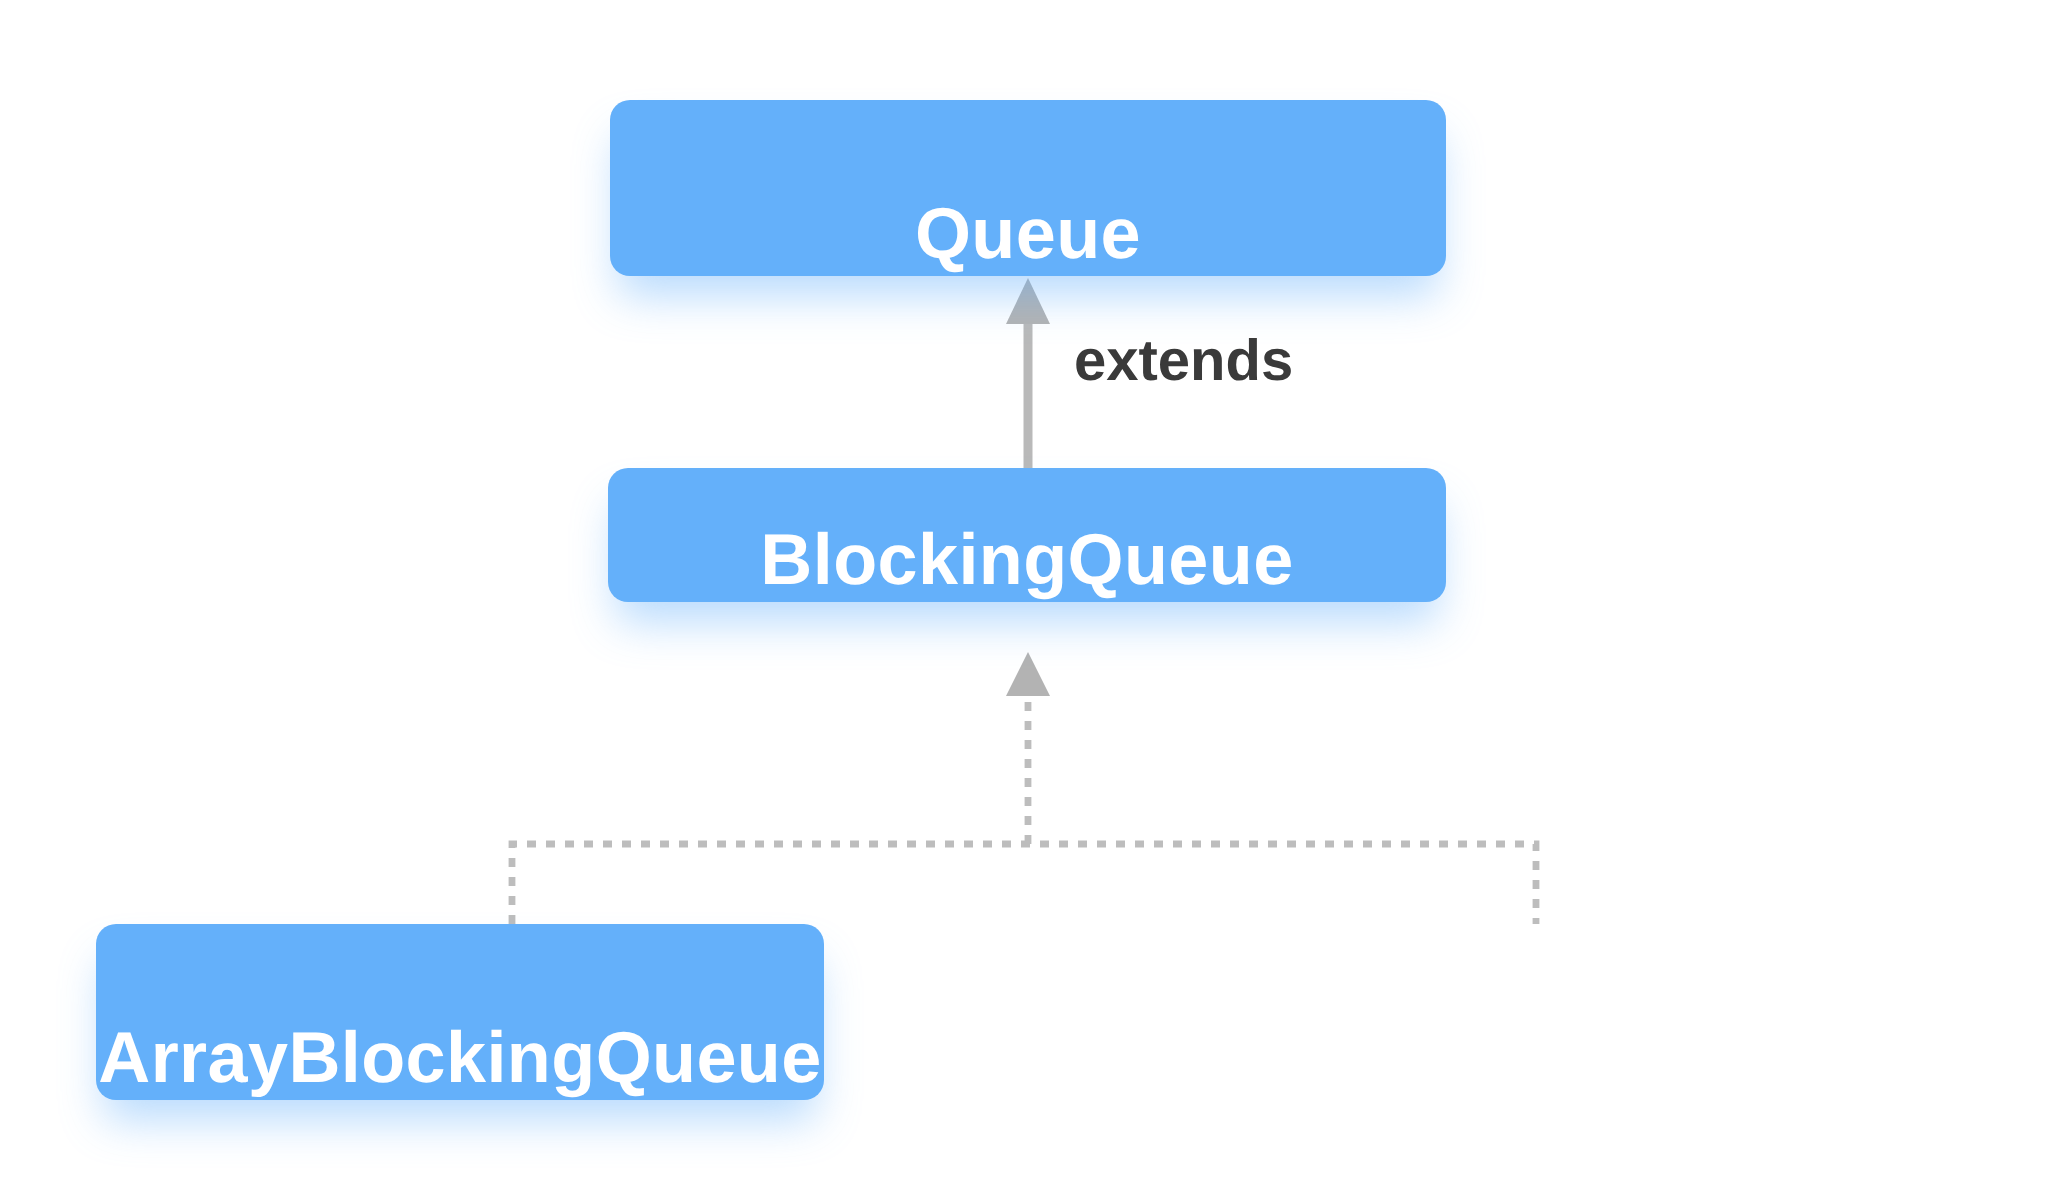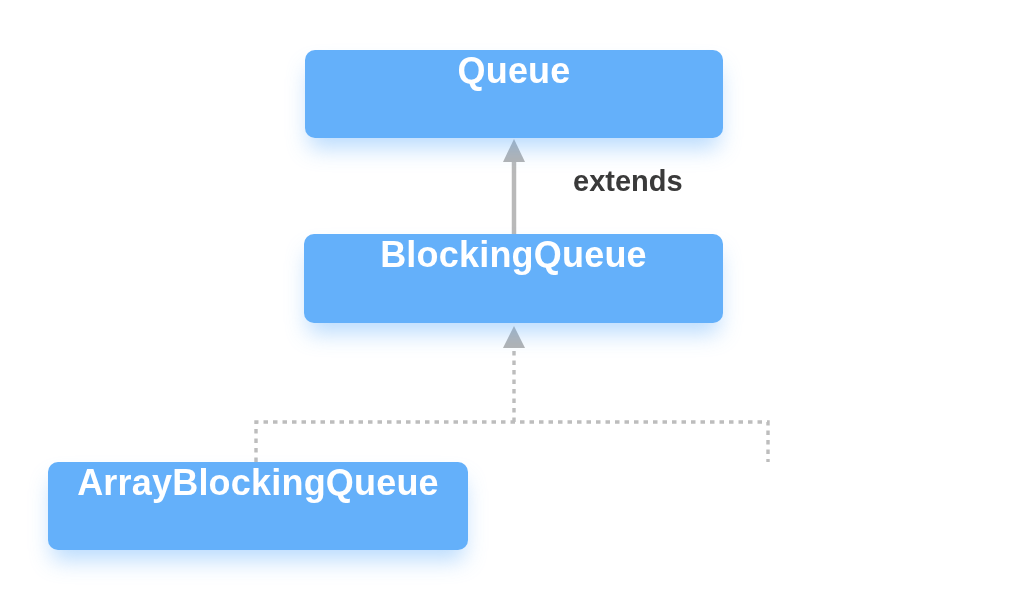--- a/index.html
+++ b/index.html
@@ -22,42 +22,41 @@
     width: 1028px;
     height: 600px;
     pointer-events: none;
   }
   .node {
     position: absolute;
     background: #64b0fa;
     border-radius: 10px;
     box-shadow: 0 14px 22px -4px rgba(100, 176, 250, 0.45);
     display: flex;
-    align-items: flex-start;
+    align-items: flex-end;
     justify-content: center;
   }
   .node-label {
     color: #ffffff;
     font-size: 36px;
     font-weight: 700;
     letter-spacing: 0.2px;
     white-space: nowrap;
   }
   .node-queue           { left: 305px; top: 50px;  width: 418px; height: 88px; }
-  .node-blocking-queue  { left: 304px; top: 234px; width: 419px; height: 89px; }
-  .node-array-blocking  { left: 48px;  top: 462px; width: 420px; height: 88px; }
+  .node-blocking-queue  { left: 304px; top: 234px; width: 419px; height: 67px; }
+  .node-array-blocking  { left: 48px;  top: 462px; width: 364px; height: 88px; }
   .node-linked-blocking { left: 560px; top: 462px; width: 422px; height: 89px; }
   .edge-label {
     position: absolute;
     color: #3a3a3a;
     font-size: 29px;
     font-weight: 700;
     line-height: 1;
     white-space: nowrap;
-    margin-left: 36px;
   }
   .label-extends    { left: 537px; top: 167px; }
   .label-implements { left: 536px; top: 352px; }
 </style>
 </head>
 <body>
 
 <div class="canvas">
 
   <svg class="connectors" viewBox="0 0 1028 600" xmlns="http://www.w3.org/2000/svg">

